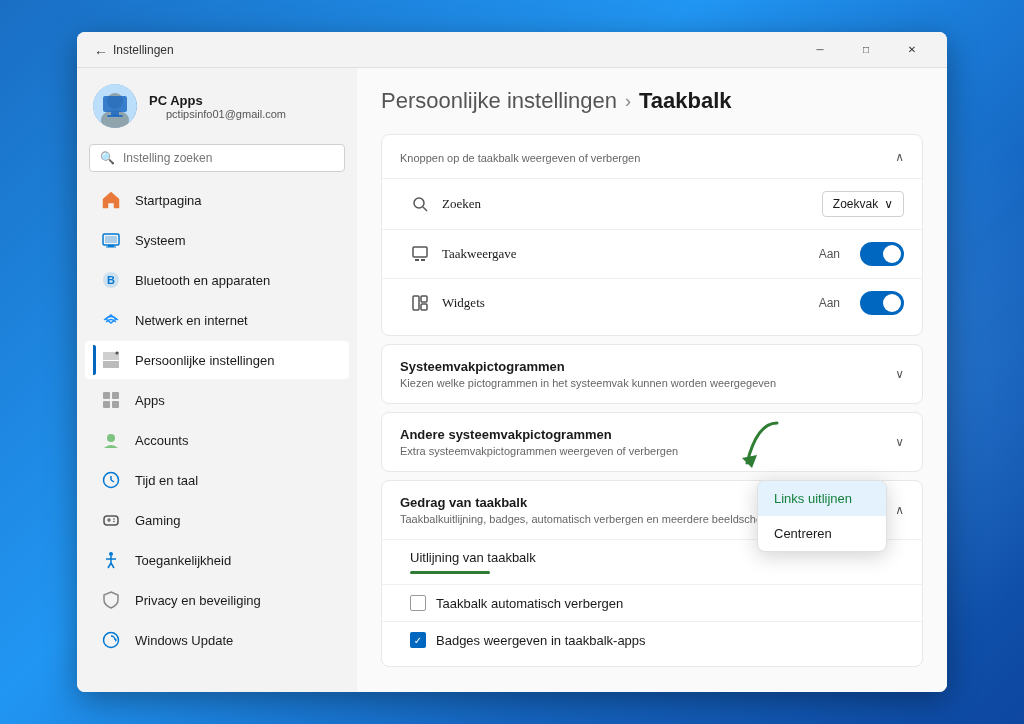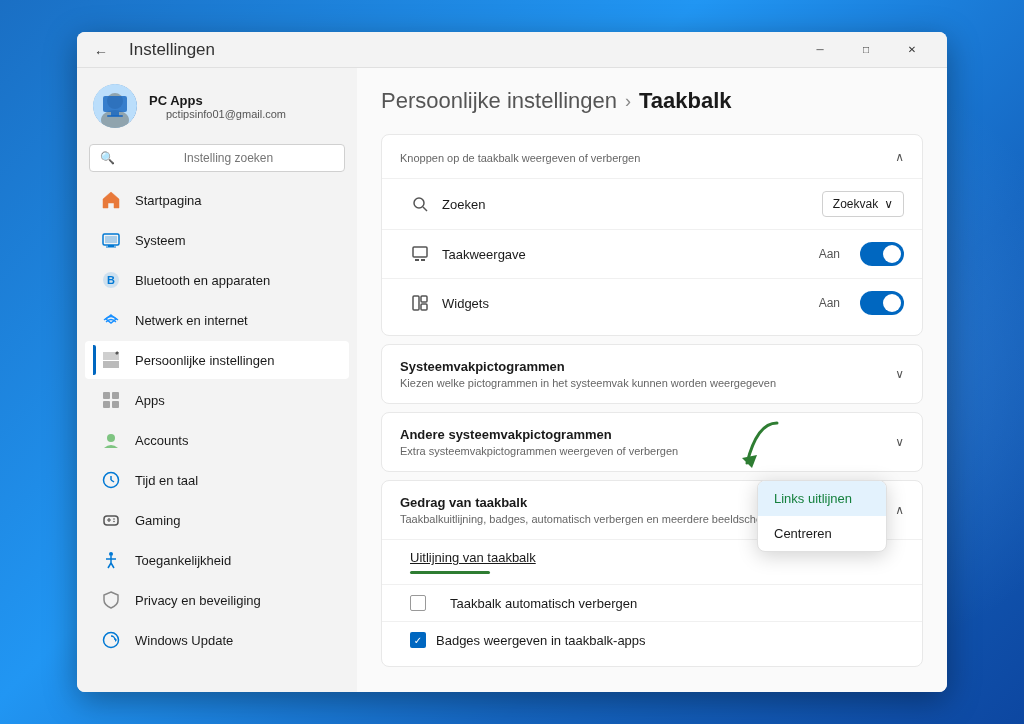--- a/index.html
+++ b/index.html
@@ -54,23 +54,23 @@
       height: 24px;
       display: flex;
       align-items: center;
       justify-content: center;
       cursor: pointer;
       border-radius: 4px;
       color: #333;
       font-size: 14px;
     }
     .title-bar-title {
-      font-size: 17px;
+      font-size: 12px;
       color: #333;
-      margin-left: 16px;
+      margin-left: 0;
     }
     .title-bar-controls {
       margin-left: auto;
       display: flex;
       gap: 0;
     }
     .tb-btn {
       width: 46px;
       height: 36px;
       display: flex;
@@ -143,21 +143,20 @@
       padding: 6px 10px;
       gap: 8px;
     }
     .search-box input {
       border: none;
       outline: none;
       font-size: 12px;
       flex: 1;
       background: transparent;
       color: #555;
-      text-align: center;
     }
     .search-icon { color: #888; font-size: 12px; }
 
     
     .nav-item {
       display: flex;
       align-items: center;
       padding: 9px 16px;
       cursor: pointer;
       border-radius: 4px;
@@ -242,21 +241,21 @@
       gap: 12px;
     }
     .setting-icon {
       width: 20px;
       height: 20px;
       display: flex;
       align-items: center;
       justify-content: center;
       flex-shrink: 0;
     }
-    .setting-label { font-size: 13px; color: #1a1a1a; flex: 1; }
+    .setting-label { font-size: 13px; color: #1a1a1a; flex: 1; font-family: Liberation Serif, serif; }
     .setting-value {
       font-size: 12px;
       color: #555;
       display: flex;
       align-items: center;
       gap: 4px;
     }
 
     
     .toggle {
@@ -301,36 +300,36 @@
     
     .gedrag-item {
       padding: 10px 18px 10px 28px;
       border-top: 1px solid #f0f0f0;
     }
     .gedrag-item-header {
       display: flex;
       align-items: center;
       gap: 8px;
     }
-    .gedrag-label { font-size: 13px; color: #1a1a1a; flex: 1; text-decoration: underline; }
+    .gedrag-label { font-size: 13px; color: #1a1a1a; flex: 1; }
     .green-bar {
       height: 3px;
       background: #2E7D32;
       width: 80px;
       border-radius: 2px;
       margin-top: 6px;
     }
 
     
     .checkbox-row {
       display: flex;
       align-items: center;
       padding: 10px 18px 10px 28px;
       border-top: 1px solid #f0f0f0;
-      gap: 24px;
+      gap: 10px;
       text-align: center;
     }
     .checkbox {
       width: 16px;
       height: 16px;
       border: 1.5px solid #999;
       border-radius: 2px;
       flex-shrink: 0;
     }
     .checkbox-label { font-size: 13px; color: #1a1a1a; }

